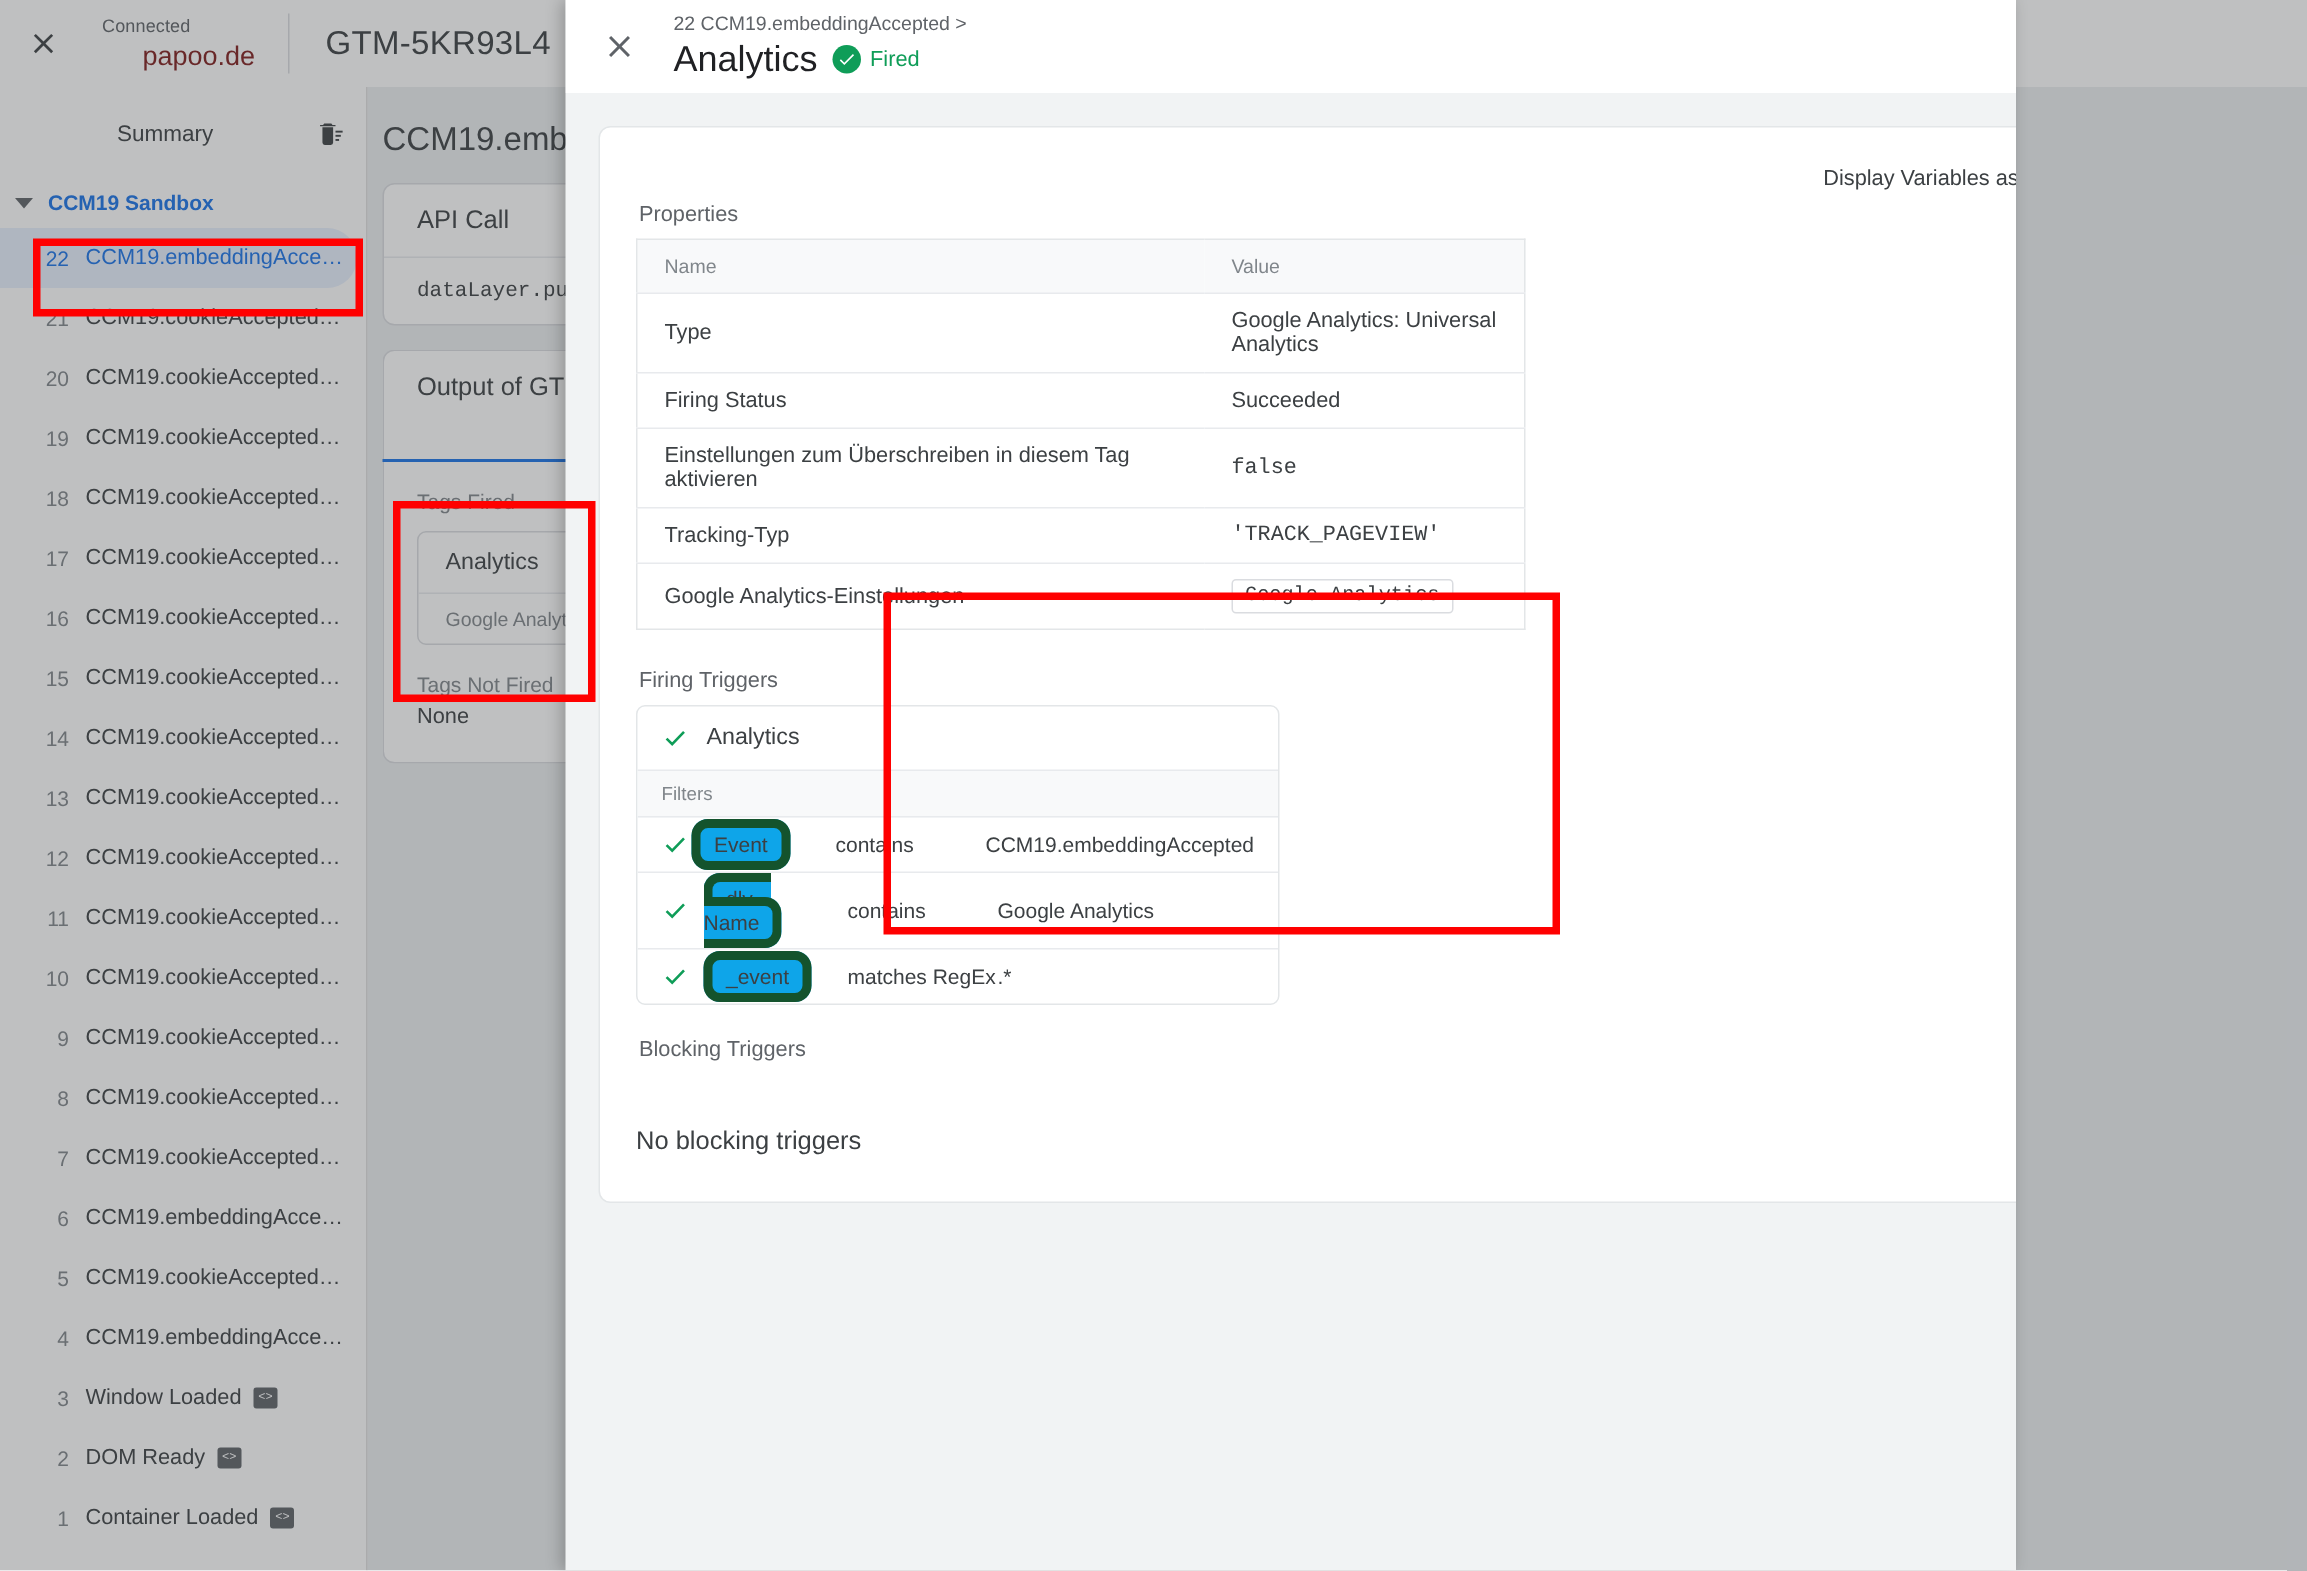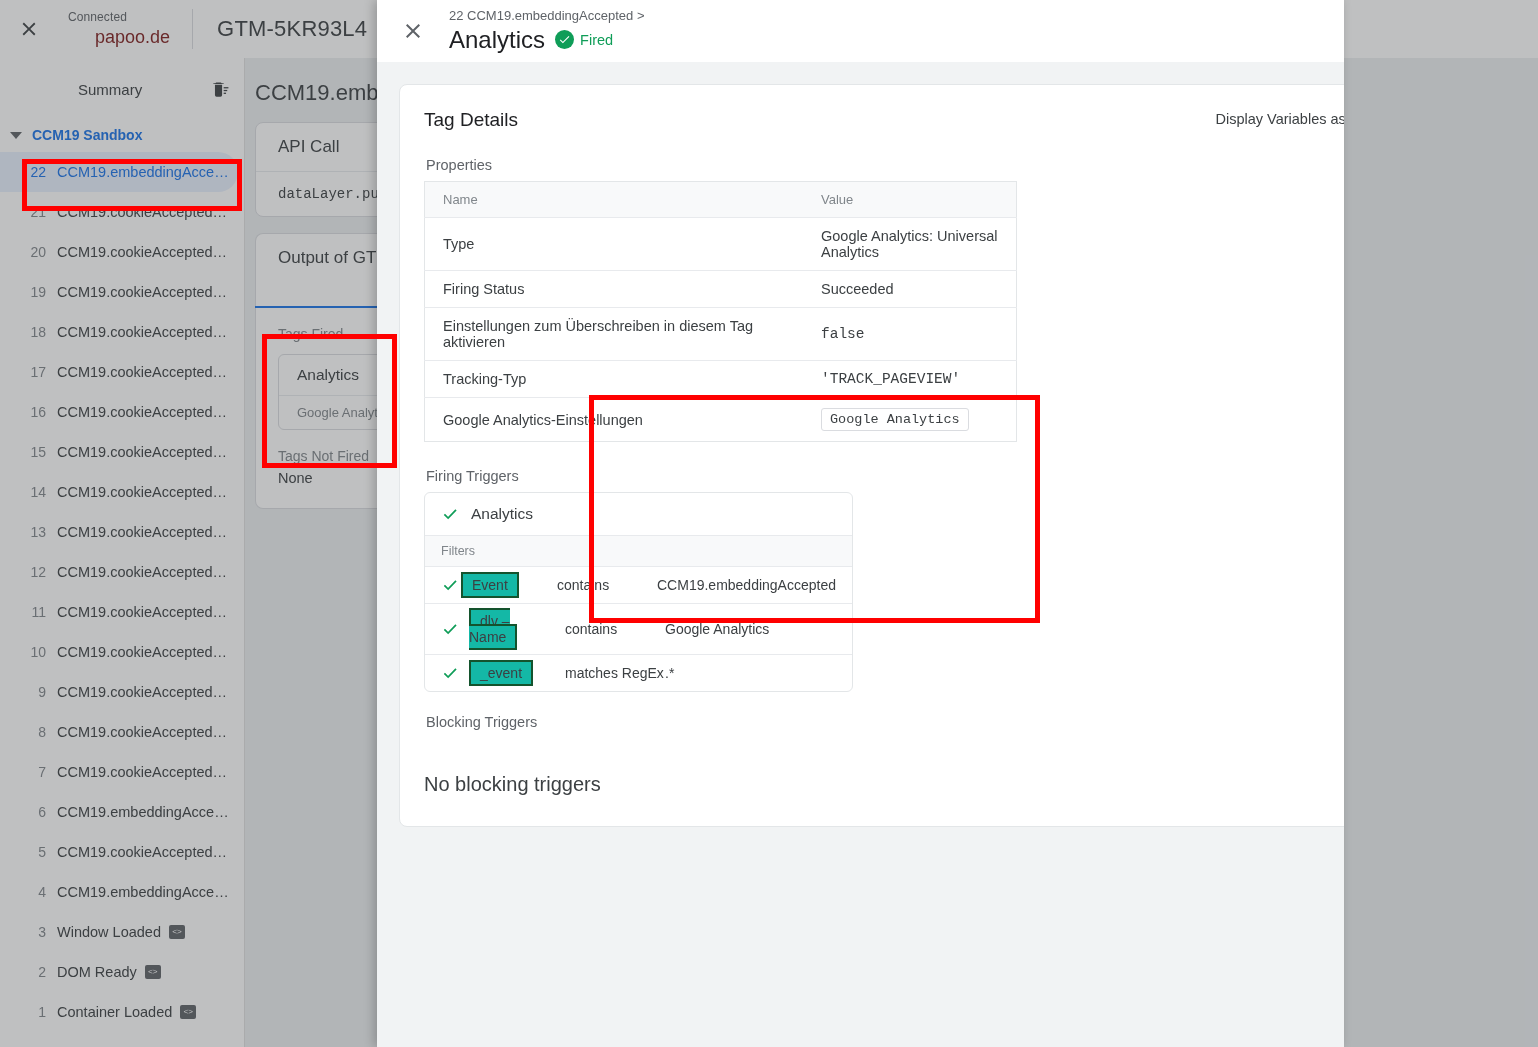--- a/index.html
+++ b/index.html
@@ -274,30 +274,30 @@
     border-bottom: 1px solid #e8eaed;
   }
   .filter-row {
     display: flex; align-items: center;
     padding: 9px 16px; border-bottom: 1px solid #e8eaed;
     font-size: 14px; color: #3c4043;
   }
   .filter-row:last-child { border-bottom: none; }
   .filter-row .tick { width: 28px; }
   .var-chip {
-    border: 2px solid #14532d; border-radius: 0; background: #14b8a6;
+    border: 6px solid #14532d; border-radius: 11px; background: #0ea5e9;
     padding: 3px 9px; font-size: 14px; color: #3c4043;
     margin-right: 12px;
   }
   .f-var { width: 96px; flex: none; }
   .f-op  { width: 100px; flex: none; }
   .f-val { flex: 1; white-space: nowrap; }
 
   .blocking-label { font-size: 14.5px; color: #5f6368; margin: 22px 0 6px 2px; }
-  .blocking-val { font-size: 20px; color: #3c4043; margin-top: 43px; }
+  .blocking-val { font-size: 17px; color: #3c4043; margin-top: 43px; }
 
   
   .redbox {
     position: absolute;
     border: 5px solid #ff0000;
     box-sizing: border-box;
     pointer-events: none;
     z-index: 60;
   }
   #redbox-sidebar   { left: 22px;  top: 159px; width: 220px; height: 52px; }
@@ -484,21 +484,20 @@
             </span>
             <span class="fired-text">Fired</span>
           </span>
         </span>
       </div>
     </div>
 
     <div class="panel-body">
       <div class="detail-card">
 
-        <div class="detail-title">Tag Details</div>
 
         <div class="display-vars">
           <span>Display Variables as</span>
           <span class="radio-opt">
             <span class="radio on"></span>
             <span>Names</span>
           </span>
           <span class="radio-opt">
             <span class="radio"></span>
             <span>Values</span>

